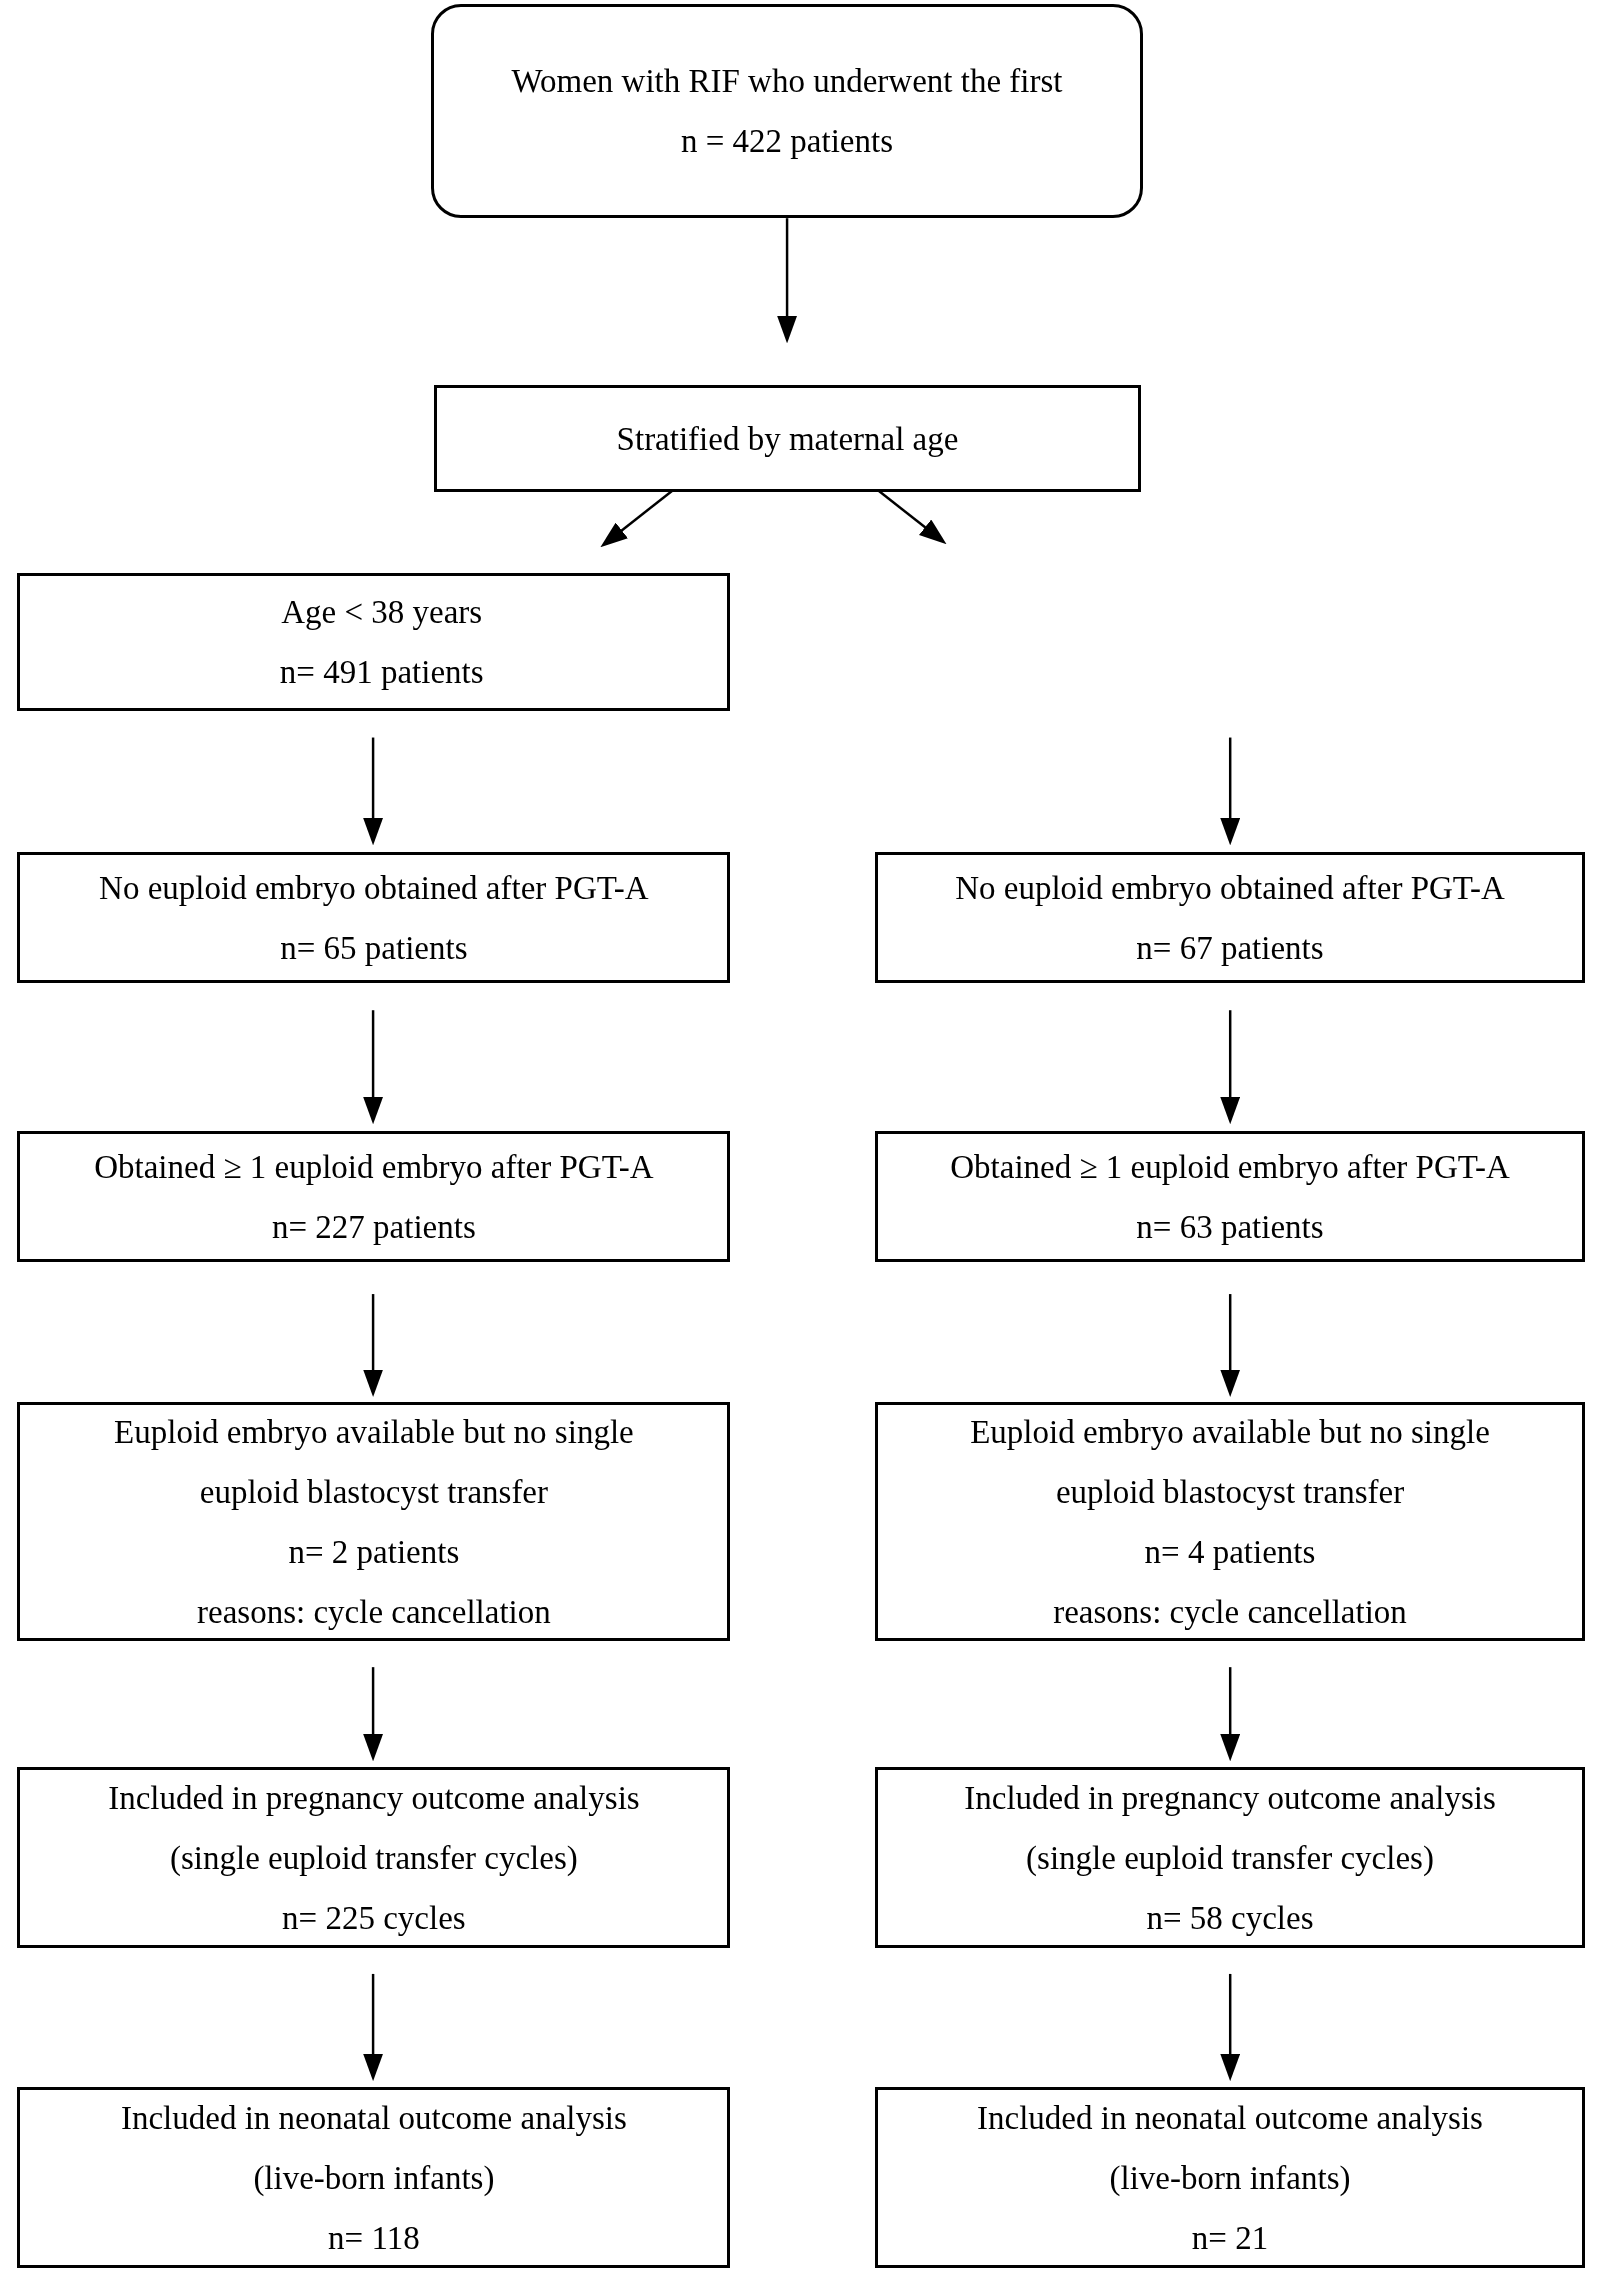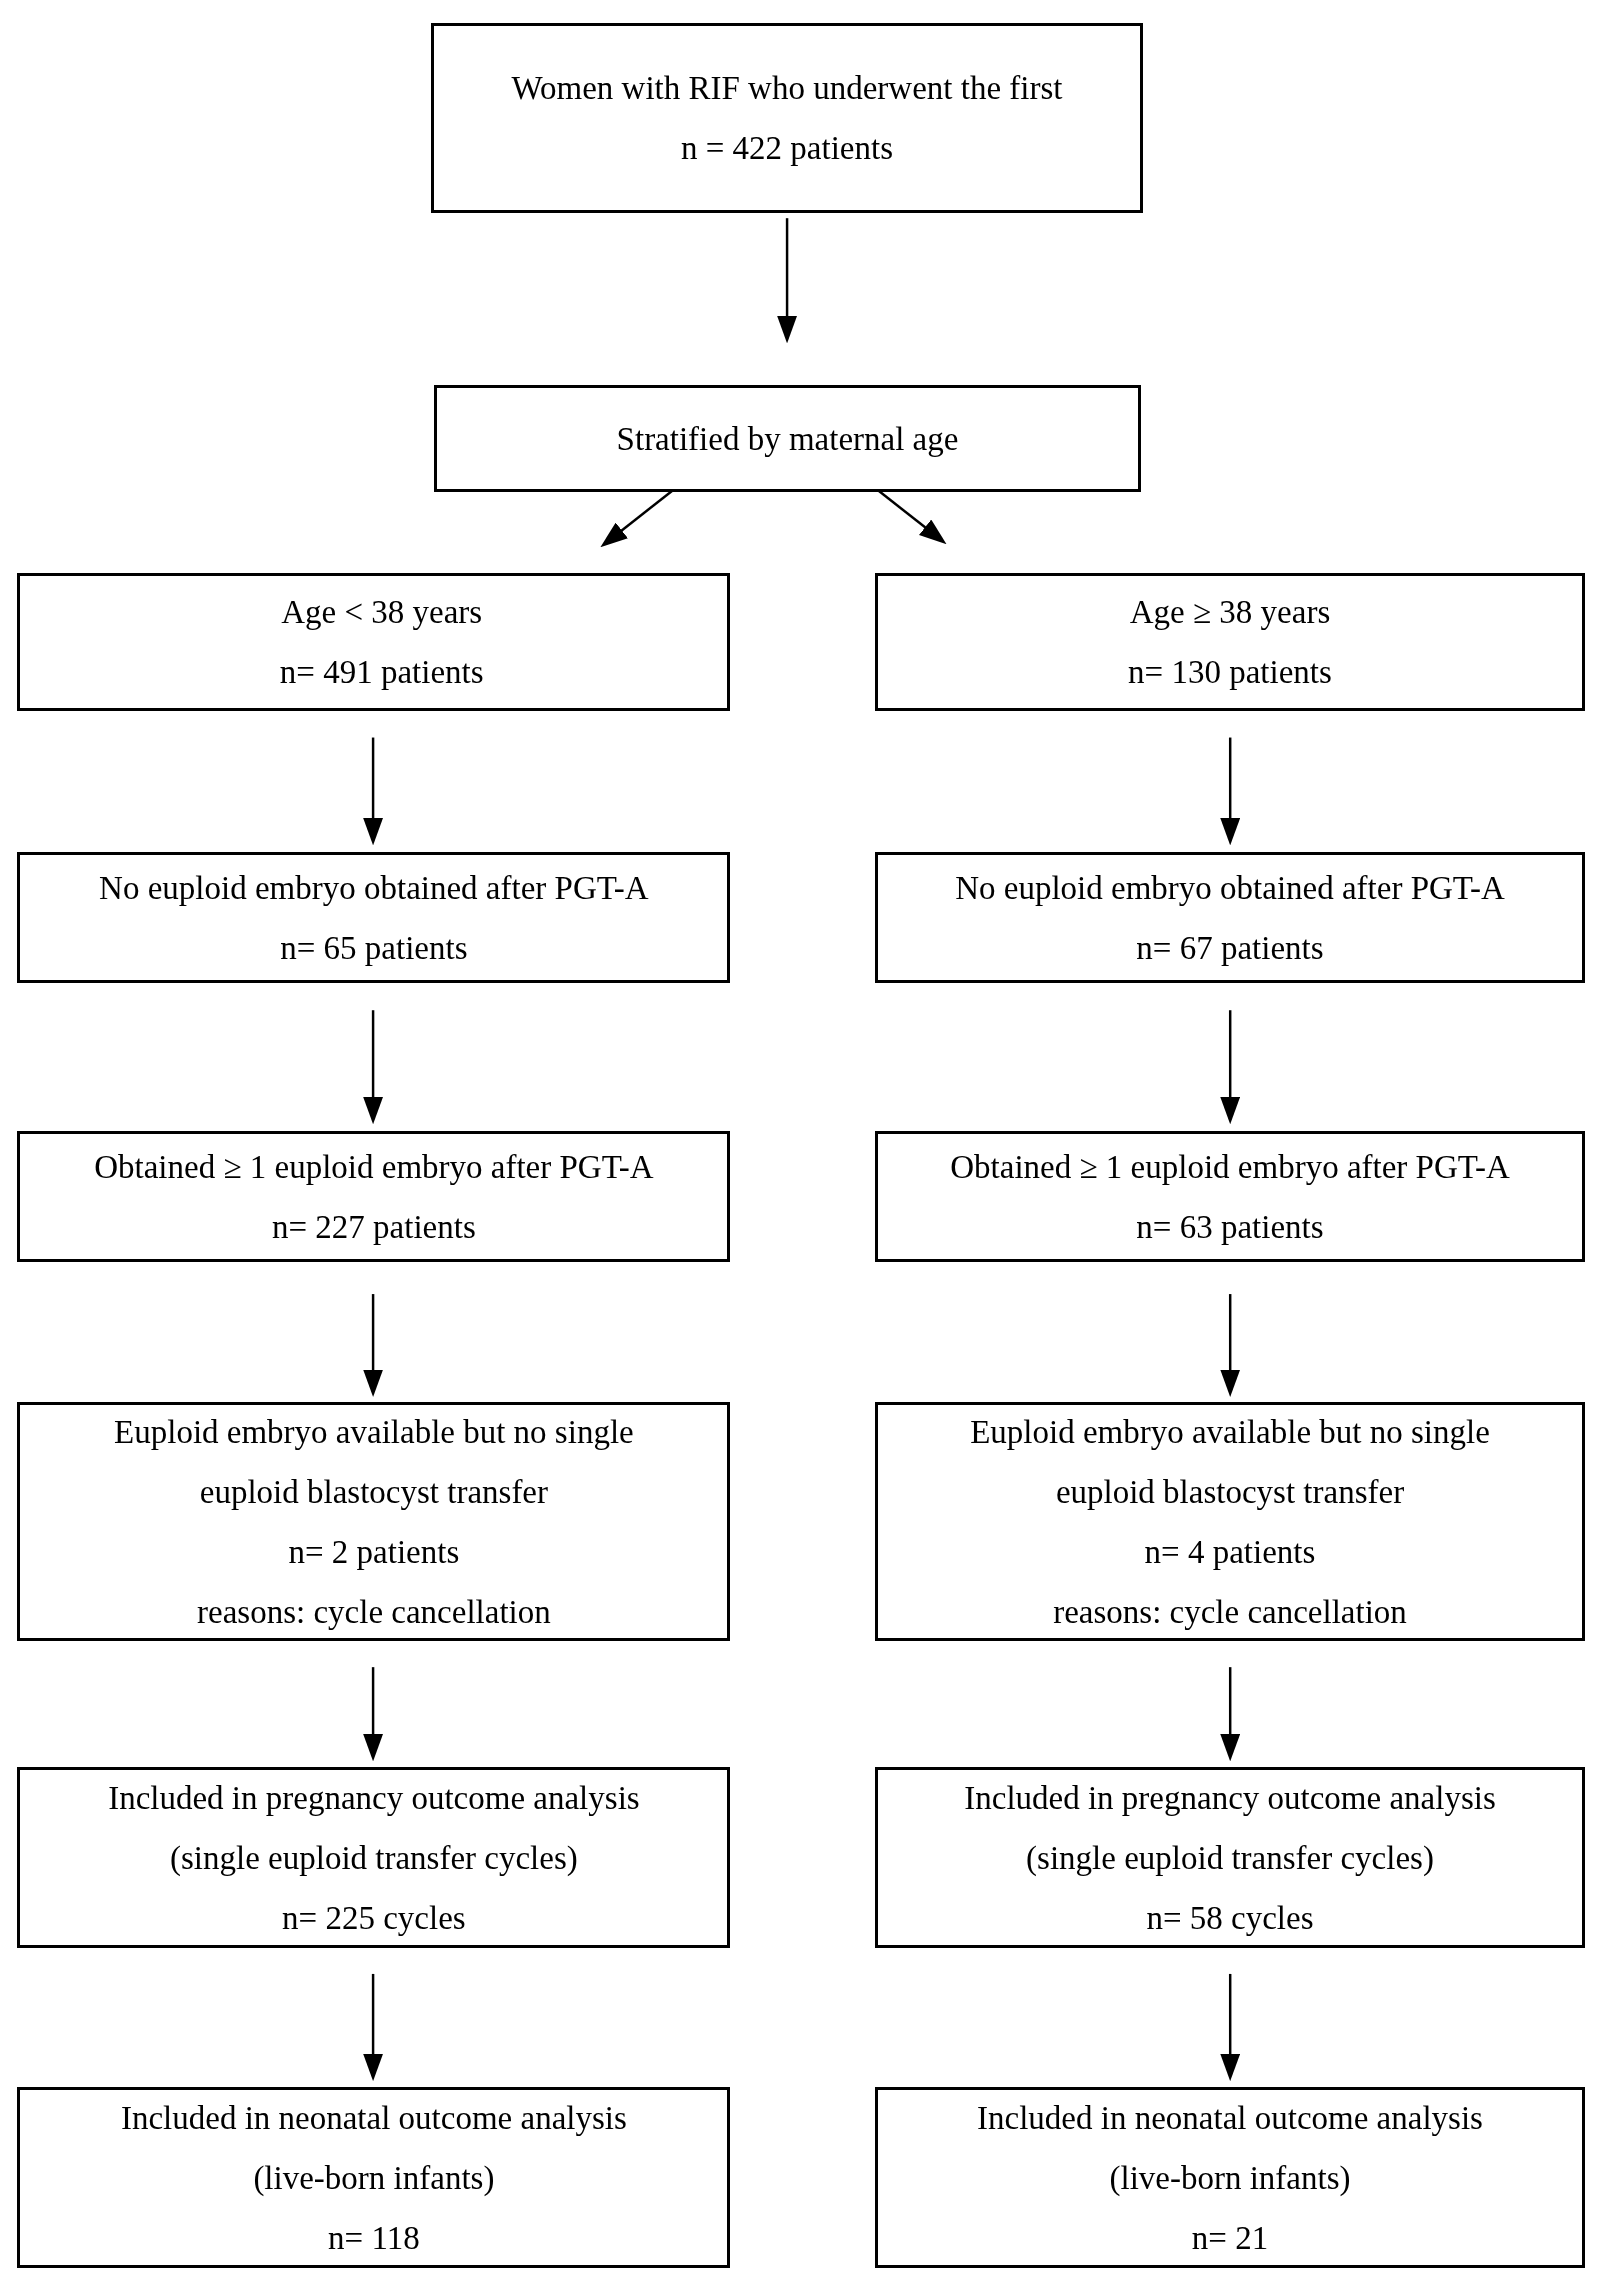--- a/index.html
+++ b/index.html
@@ -22,21 +22,21 @@
     justify-content: center;
     align-items: center;
     text-align: center;
     font-size: 33px;
     line-height: 60px;
     padding: 0 12.4px;
   }
   .box .ln { white-space: nowrap; }
 
   
-  .b-root      { left: 431px;  top: 23px;   width: 712px; height: 190px; }
+  .b-root      { left: 431px;  top: 4px;   width: 712px; height: 214px; border-radius: 30px; }
   .b-stratify  { left: 434px;  top: 347px;  width: 707px; height: 107px; margin-top: 38px; }
 
   
   .b-age-l     { left: 17.4px;   top: 573px;  width: 713px; height: 138px; padding-left: 28px; }
   .b-noeup-l   { left: 17.4px;   top: 852px; width: 713px; height: 131px; }
   .b-obt-l     { left: 17.4px;   top: 1131px; width: 713px; height: 131px; }
   .b-notr-l    { left: 17.4px;   top: 1402px; width: 713px; height: 239px; }
   .b-preg-l    { left: 17.4px;   top: 1767px; width: 713px; height: 181px; }
   .b-neo-l     { left: 17.4px;   top: 2087px; width: 713px; height: 181px; }
 
@@ -112,24 +112,20 @@
     <div class="ln">Included in pregnancy outcome analysis</div>
     <div class="ln">(single euploid transfer cycles)</div>
     <div class="ln">n= 225 cycles</div>
   </div>
   <div class="box b-neo-l">
     <div class="ln">Included in neonatal outcome analysis</div>
     <div class="ln">(live-born infants)</div>
     <div class="ln">n= 118</div>
   </div>
 
-  <div class="box b-age-r">
-    <div class="ln">Age ≥ 38 years</div>
-    <div class="ln">n= 130 patients</div>
-  </div>
   <div class="box b-noeup-r">
     <div class="ln">No euploid embryo obtained after PGT-A</div>
     <div class="ln">n= 67 patients</div>
   </div>
   <div class="box b-obt-r">
     <div class="ln">Obtained ≥ 1 euploid embryo after PGT-A</div>
     <div class="ln">n= 63 patients</div>
   </div>
   <div class="box b-notr-r">
     <div class="ln">Euploid embryo available but no single</div>

